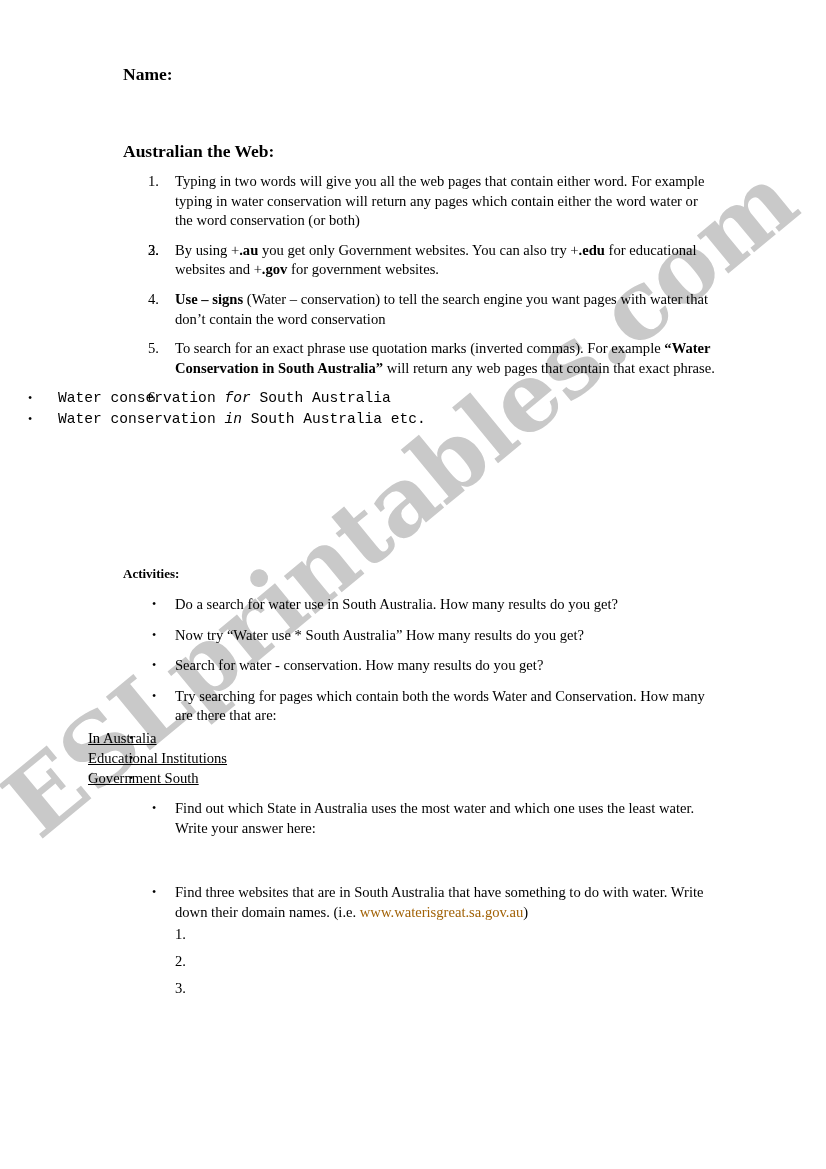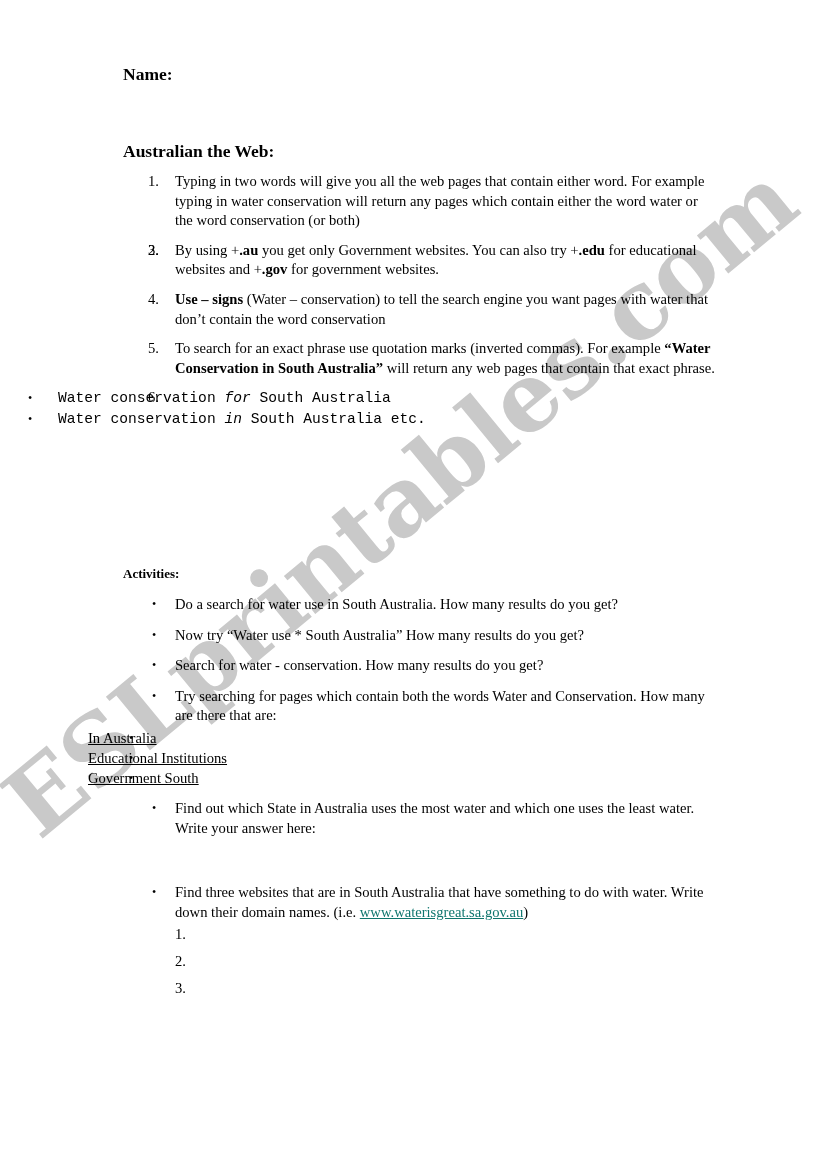--- a/index.html
+++ b/index.html
@@ -172,22 +172,21 @@
   }
   .answer-marker {
     position: absolute;
     left: 175px;
     top: 0;
   }
 
   b, strong { font-weight: 700; }
   i, em { font-style: italic; }
   .link {
-    color: #0f766e;
-    text-decoration: underline;
+    color: #a16207;
   }
 </style>
 </head>
 <body>
 
 <div id="watermark">
   <div class="wm-text">ESLprintables.com</div>
 </div>
 
 <div id="page">

